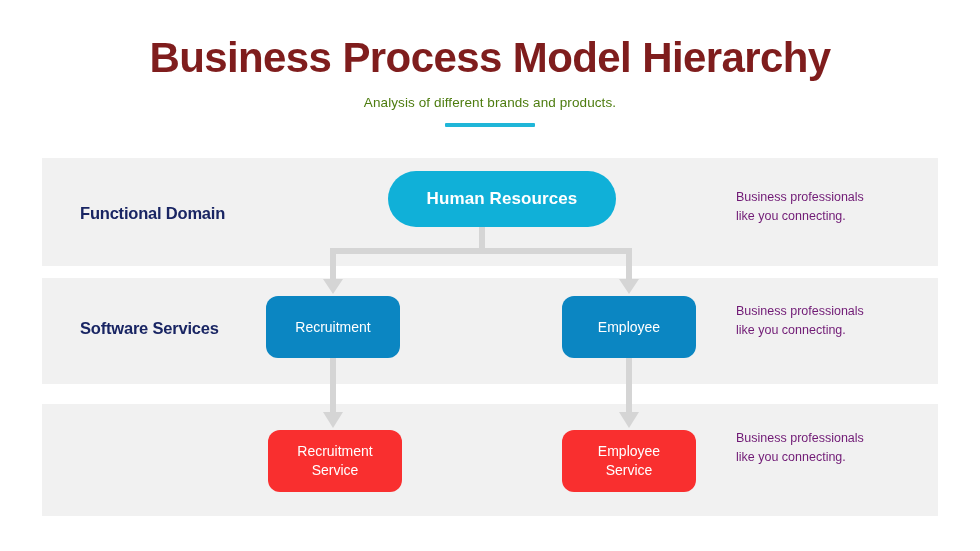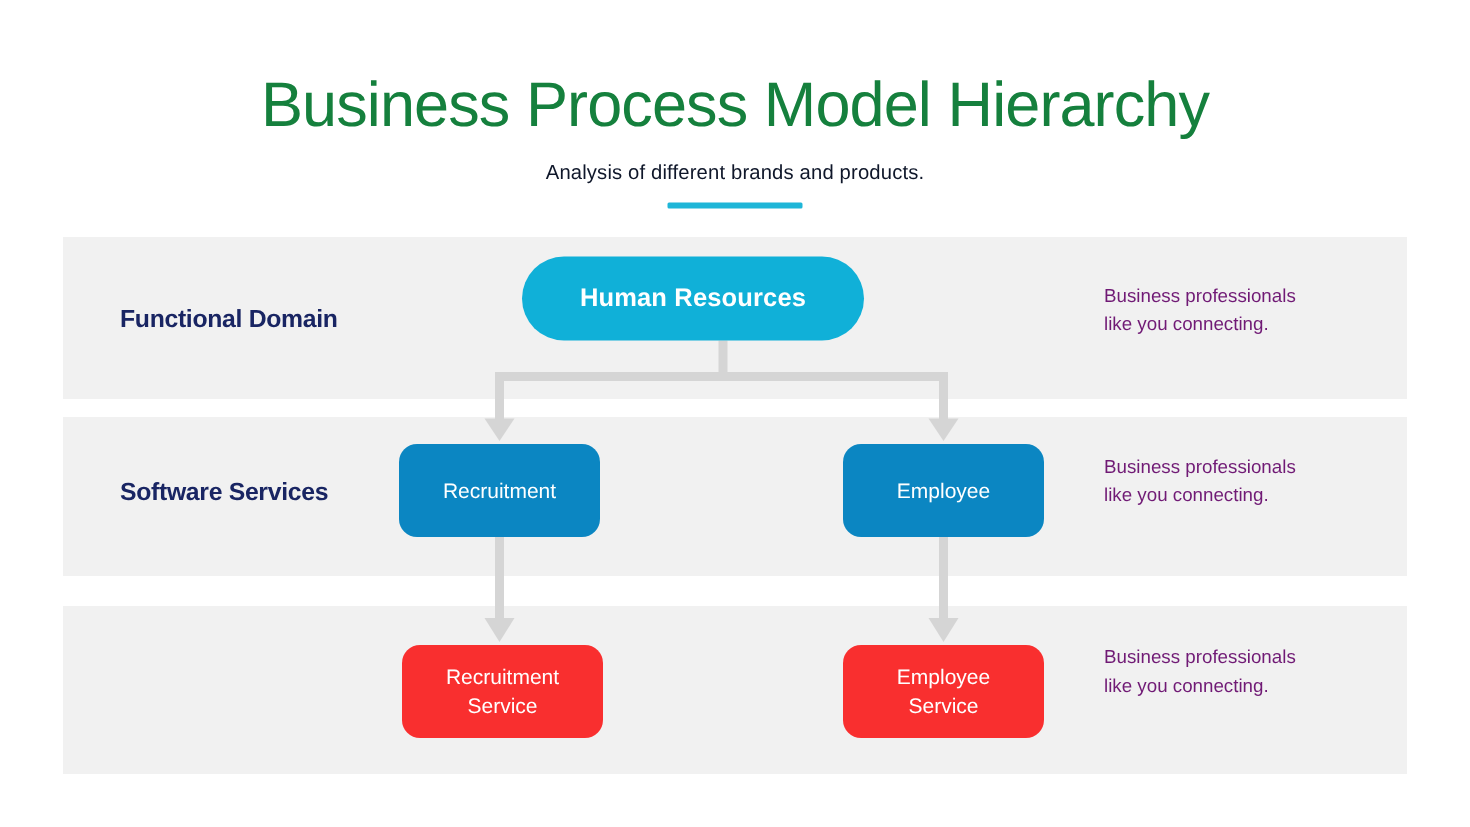--- a/index.html
+++ b/index.html
@@ -25,31 +25,31 @@
   
   .header {
     position: absolute;
     left: 0;
     top: 36px;
     width: 980px;
     text-align: center;
   }
   .title {
     font-size: 42px;
-    font-weight: normal;
-    color: #15803d;
+    font-weight: bold;
+    color: #7f1d1d;
     letter-spacing: -0.6px;
     line-height: 1.06;
-    margin: 12px;
+    margin: 0;
     white-space: nowrap;
   }
   .subtitle {
     margin: 14px 0 0 0;
     font-size: 13.5px;
-    color: #0f172a;
+    color: #4d7c0f;
     font-weight: normal;
     letter-spacing: 0.1px;
   }
   .accent-bar {
     margin: 13px auto 0 auto;
     width: 90px;
     height: 4px;
     background: #1fb6d8;
     border-radius: 1px;
   }
@@ -96,21 +96,21 @@
     display: flex;
     align-items: center;
     justify-content: center;
     text-align: center;
     color: #ffffff;
     box-sizing: border-box;
     border-radius: 12px;
   }
 
   .node-root {
-    left: 348px;
+    left: 388px;
     top: 171px;
     width: 228px;
     height: 56px;
     border-radius: 28px;
     background: #10b0d8;
     font-size: 17px;
     font-weight: bold;
     letter-spacing: 0.1px;
   }
 

